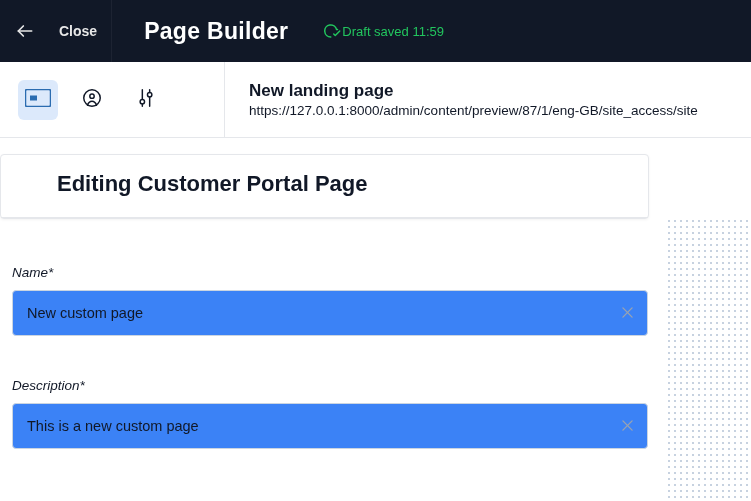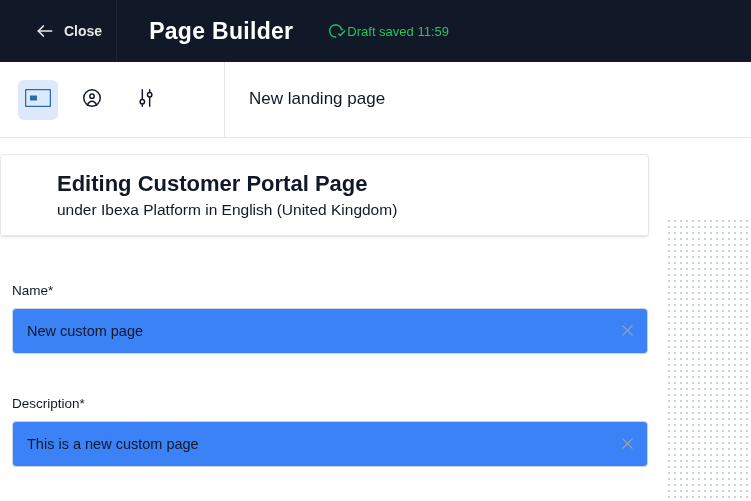--- a/index.html
+++ b/index.html
@@ -1,47 +1,47 @@
 <!DOCTYPE html>
 <html><head>
   <meta charset="utf-8">
   <style>
     * { margin: 0; padding: 0; box-sizing: border-box; font-family: -apple-system, BlinkMacSystemFont, "Segoe UI", Helvetica, Arial, sans-serif; }
     body { width: 751px; height: 501px; overflow: hidden; background: #fff; }
 
     .top-bar { background: #111827; height: 62px; display: flex; align-items: center; color: #f5f6f7; }
-    .close-area { display: flex; align-items: center; gap: 8px; padding: 0 14px; height: 100%; border-right: 1px solid rgba(255,255,255,0.05); cursor: pointer; margin-left: 20px; }
+    .close-area { display: flex; align-items: center; gap: 23px; padding: 0 14px; height: 100%; border-right: 1px solid rgba(255,255,255,0.05); cursor: pointer; }
     .close-text { font-size: 14px; font-weight: 600; color: #e8e8e8; }
     .arrow-left { width: 22px; height: 22px; display: flex; align-items: center; justify-content: center; }
     .arrow-left svg { stroke: #e8e8e8; }
     .title-block { display: flex; align-items: center; gap: 36px; padding-left: 32px; justify-content: space-between; }
     .app-title { font-size: 23px; font-weight: 900; color: #ffffff; letter-spacing: 0.3px; }
     .status { display: flex; align-items: center; color: #22c55e; font-size: 13px; font-weight: 500; }
     .status-icon { width: 18px; height: 18px; }
 
     .sub-bar { height: 76px; border-bottom: 1px solid #e5e7eb; display: flex; align-items: center; background: #fff; }
     .view-buttons { display: flex; align-items: center; gap: 14px; padding: 0 6px 0 18px; height: 100%; border-right: 1px solid #e5e7eb; width: 225px; }
     .view-btn { width: 40px; height: 40px; border-radius: 6px; border: none; background: transparent; display: flex; align-items: center; justify-content: center; cursor: pointer; }
     .view-btn.active { background: #dce9fb; }
     .page-info { padding-left: 24px; }
-    .page-info .page-title { font-size: 17px; font-weight: 400; color: #111827; margin-bottom: 2px; }
+    .page-info .page-title { font-size: 17px; font-weight: 700; color: #111827; margin-bottom: 2px; }
     .page-info .page-url { font-size: 13.5px; color: #111827; }
 
     .content-wrap { position: relative; height: 363px; background: #fff; padding-top: 16px; }
     .dotted-bg { position: absolute; top: 80px; right: 0; width: 85px; height: 283px; background-image: radial-gradient(circle, #c7d2e0 1px, transparent 1px); background-size: 6px 6px; background-position: 0 0; z-index: 0; }
     .panel { width: 649px; margin-left: 0; background: #fff; border: 1px solid #e5e7eb; border-radius: 4px; box-shadow: 0 1px 3px rgba(0,0,0,0.05); position: relative; z-index: 1; overflow: visible; }
     .panel-head { padding: 16px 22px 16px 56px; border-bottom: 1px solid #e5e7eb; }
     .panel-title { font-size: 22px; font-weight: 700; color: #111827; margin-bottom: 4px; }
     .panel-sub { font-size: 15.5px; color: #111827; }
 
     
     .form-area { position: relative; z-index: 1; padding: 0 12px; width: 660px; margin-top: 0px; }
     .form-group { margin-top: 42px; }
     .form-group:first-child { margin-top: 0; }
-    .form-label { display: block; font-size: 13.5px; color: #111827; margin-bottom: 10px; }
+    .form-label { display: block; font-size: 13.5px; color: #111827; margin-bottom: 10px; font-style: italic; }
     .input-wrap { position: relative; }
     .input-field { width: 100%; height: 46px; border: 1px solid #cbd5e1; border-radius: 4px; padding: 0 40px 0 14px; font-size: 14.5px; color: #111827; outline: none; background: #3b82f6; }
     .clear-btn { position: absolute; right: 12px; top: 50%; transform: translateY(-50%); width: 18px; height: 18px; border: none; background: transparent; cursor: pointer; color: #6b7280; font-size: 14px; line-height: 1; display:flex; align-items:center; justify-content:center; }
   </style>
 </head>
 <body>
 
 <div class="top-bar">
   <div class="close-area">
     <span class="arrow-left">
@@ -93,30 +93,30 @@
             <line x1="8" y1="18.4" x2="8" y2="21"></line>
             <line x1="16" y1="3" x2="16" y2="6"></line>
             <circle cx="16" cy="8.5" r="2.4"></circle>
             <line x1="16" y1="11" x2="16" y2="21"></line>
           </svg>
       </span>
     </button>
   </div>
   <div class="page-info">
     <div class="page-title">New landing page</div>
+    <div class="page-url">https://127.0.0.1:8000/admin/content/preview/87/1/eng-GB/site_access/site</div>
   </div>
 </div>
 
 <div class="content-wrap">
   <div class="dotted-bg"></div>
 
   <div class="panel">
     <div class="panel-head">
       <div class="panel-title">Editing Customer Portal Page</div>
-      <div class="panel-sub">under Ibexa Platform in English (United Kingdom)</div>
     </div>
   </div>
 
   <div class="form-area" style="padding-top:46px;">
     <div class="form-group">
       <label class="form-label">Name*</label>
       <div class="input-wrap">
         <input type="text" class="input-field" value="New custom page" style="">
         <button class="clear-btn">
           <span>

